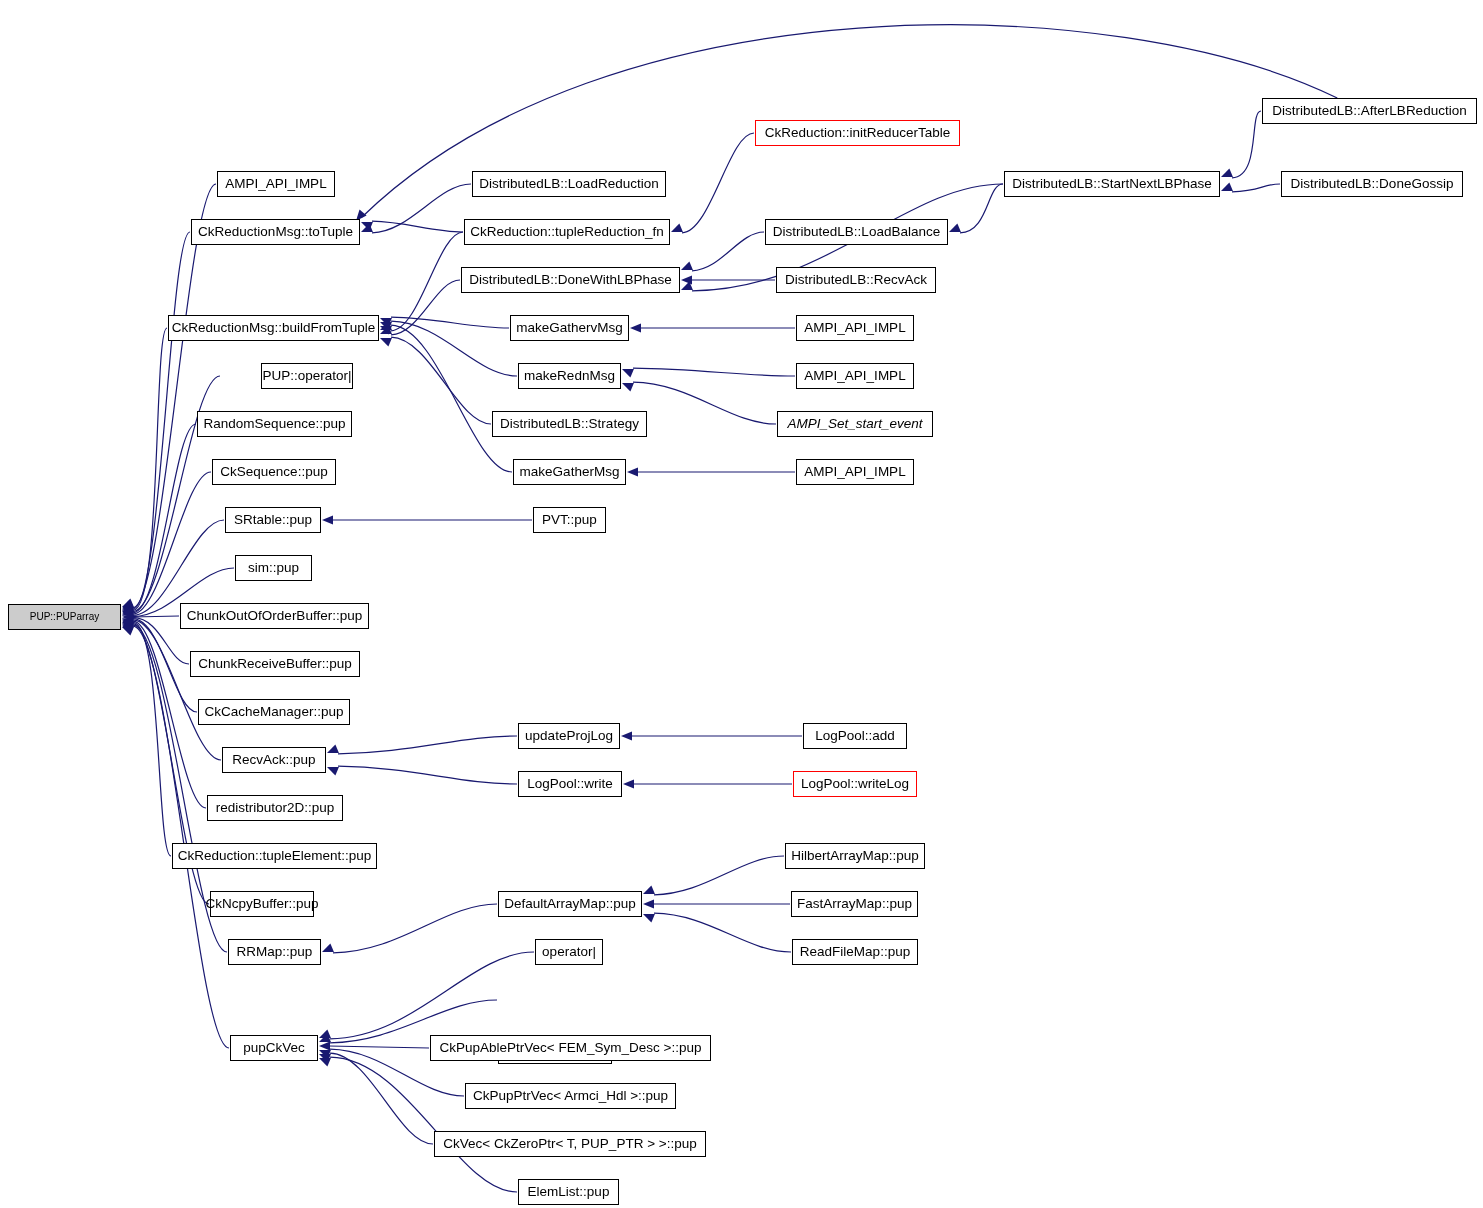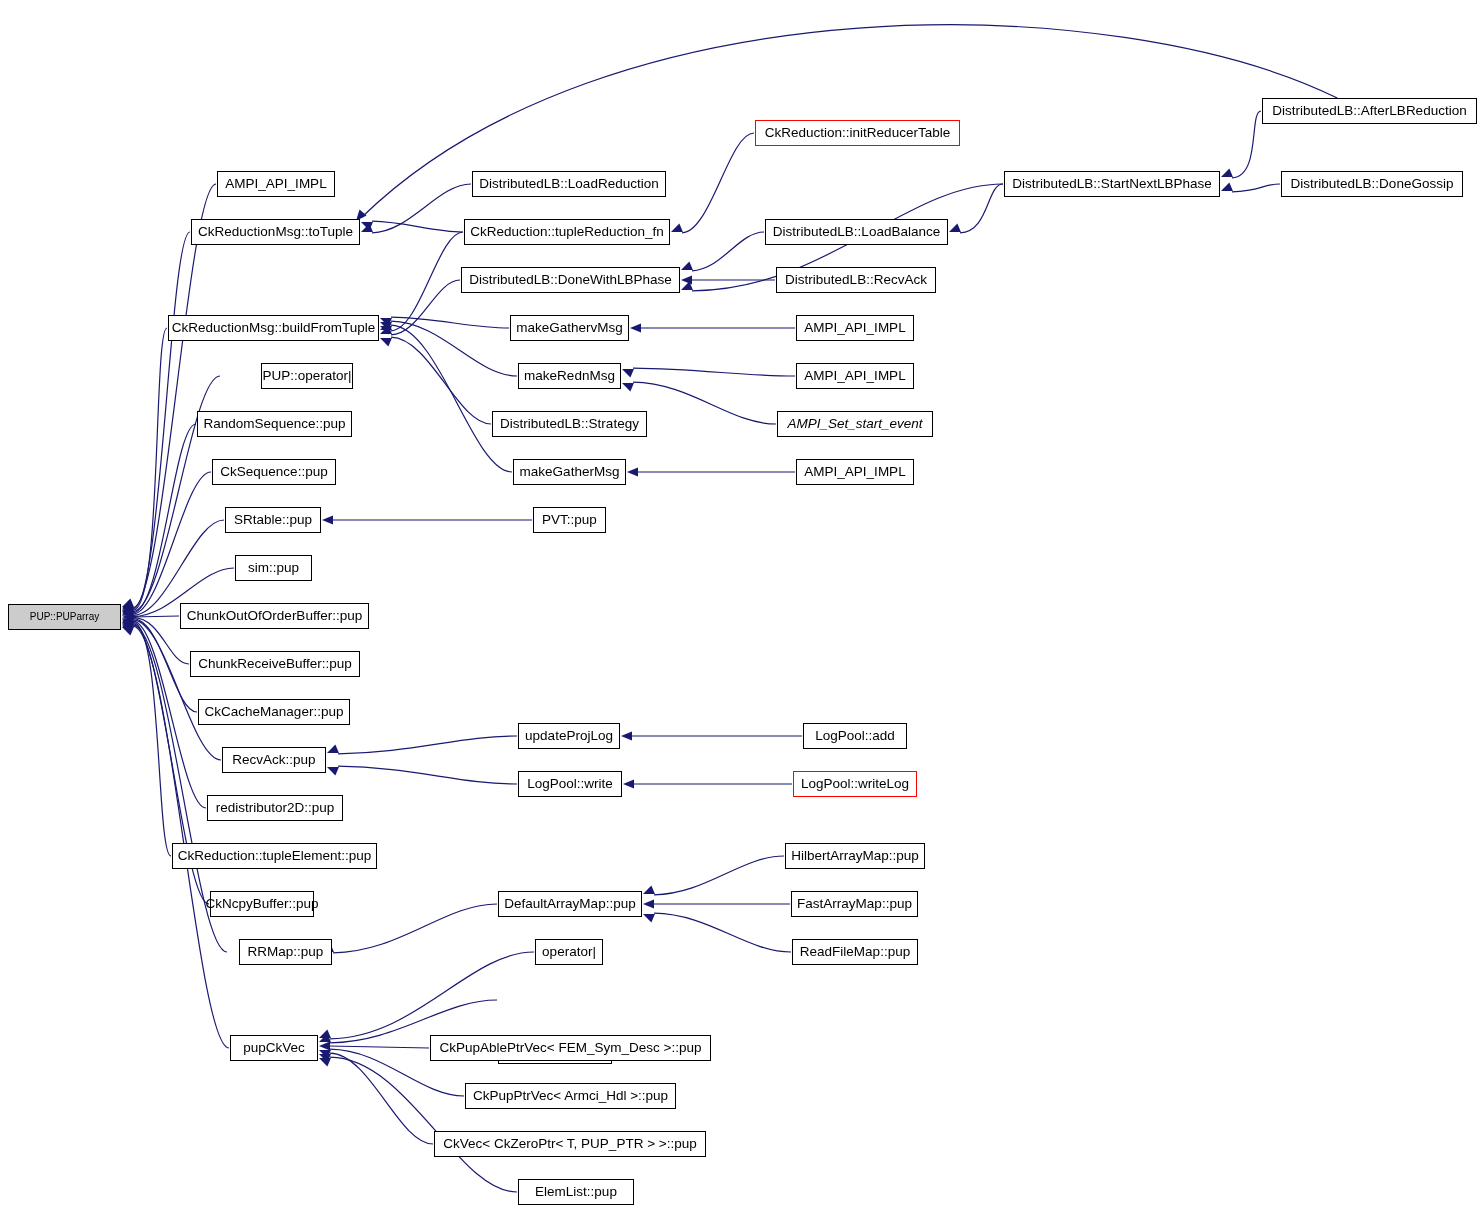--- a/index.html
+++ b/index.html
@@ -199,21 +199,21 @@
     </div>
     <div class="node" style="left: 207px; top: 795px; width: 136px;">
       <span>redistributor2D::pup</span>
     </div>
     <div class="node" style="left: 172px; top: 843px; width: 205px;">
       <span>CkReduction::tupleElement::pup</span>
     </div>
     <div class="node" style="left: 210px; top: 891px; width: 104px;">
       <span>CkNcpyBuffer::pup</span>
     </div>
-    <div class="node" style="left: 228px; top: 939px; width: 93px; margin-left: 11px;">
+    <div class="node" style="left: 228px; top: 939px; width: 93px;">
       <span>RRMap::pup</span>
     </div>
     <div class="node" style="left: 230px; top: 1035px; width: 88px; align-items: center;">
       <span>pupCkVec</span>
     </div>
     <div class="node" style="left: 472px; top: 171px; width: 194px;">
       <span>DistributedLB::LoadReduction</span>
     </div>
     <div class="node" style="left: 464px; top: 219px; width: 206px;">
       <span>CkReduction::tupleReduction_fn</span>
@@ -253,21 +253,21 @@
     </div>
     <div class="node" style="left: 430px; top: 1035px; width: 281px;">
       <span>CkPupAblePtrVec&lt; FEM_Sym_Desc &gt;::pup</span>
     </div>
     <div class="node" style="left: 465px; top: 1083px; width: 211px;">
       <span>CkPupPtrVec&lt; Armci_Hdl &gt;::pup</span>
     </div>
     <div class="node" style="left: 434px; top: 1131px; width: 272px;">
       <span>CkVec&lt; CkZeroPtr&lt; T, PUP_PTR &gt; &gt;::pup</span>
     </div>
-    <div class="node" style="left: 518px; top: 1179px; width: 116px;">
+    <div class="node" style="left: 518px; top: 1179px; width: 101px;">
       <span>ElemList::pup</span>
     </div>
     <div class="node highlight" style="left: 755px; top: 120px; width: 205px;">
       <span>CkReduction::initReducerTable</span>
     </div>
     <div class="node" style="left: 765px; top: 219px; width: 183px;">
       <span>DistributedLB::LoadBalance</span>
     </div>
     <div class="node" style="left: 776px; top: 267px; width: 160px;">
       <span>DistributedLB::RecvAck</span>

